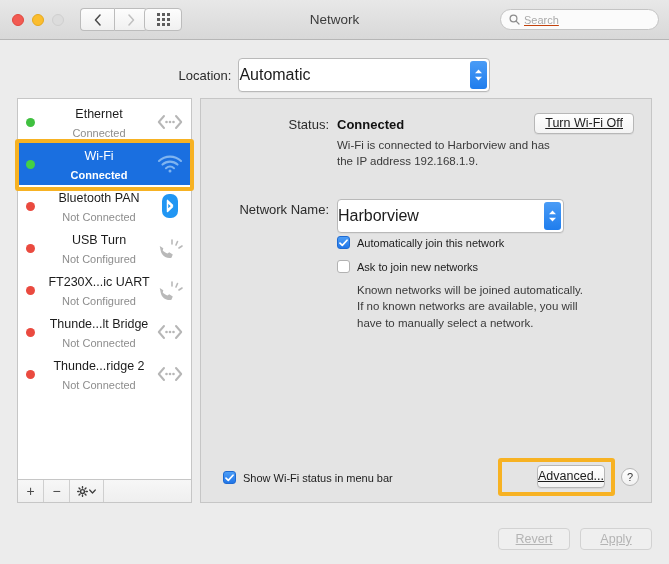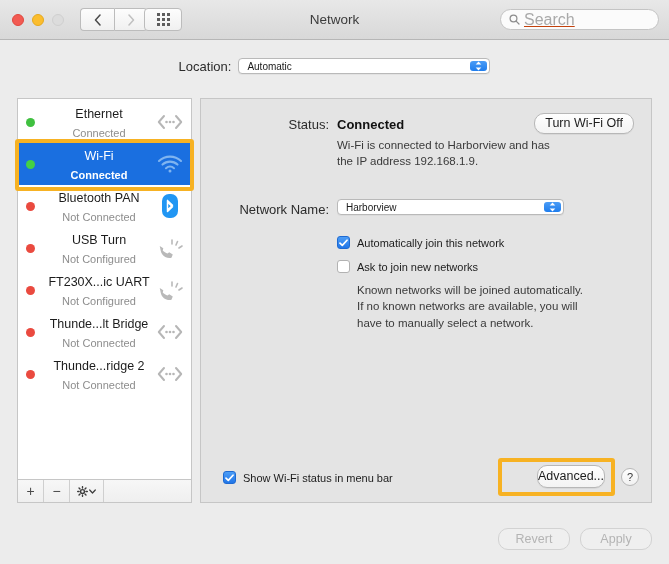--- a/index.html
+++ b/index.html
@@ -118,21 +118,21 @@
     align-items: center;
     box-sizing: border-box;
     padding: 0 8px;
   }
   .searchfield svg { flex: none; margin-right: 4px; }
   .searchfield input {
     border: none;
     outline: none;
     background: transparent;
     font-family: "Liberation Sans", sans-serif;
-    font-size: 16px;
+    font-size: 11px;
     color: #c2410c;
     width: 100%;
     padding: 0;
     text-decoration: underline;
   }
   .searchfield input::placeholder { color: #a9a9a9; }
 
   
   .location-row {
     position: absolute;
@@ -143,30 +143,30 @@
     align-items: center;
     justify-content: center;
   }
   .location-label {
     font-size: 13px;
     color: #2b2b2b;
     margin-right: 7px;
   }
   .popup {
     position: relative;
-    height: 16px;
+    height: 34px;
     background: #ffffff;
     border: 1px solid #b9b9b9;
     border-radius: 4px;
     box-sizing: border-box;
     display: flex;
     align-items: center;
-    font-size: 10px;
+    font-size: 16px;
     color: #1b1b1b;
-    padding-left: 8px;
+    padding-left: 0;
     box-shadow: 0 1px 0 rgba(0,0,0,0.04);
   }
   .popup.location { width: 252px; }
   .stepper {
     position: absolute;
     right: 2px;
     top: 2px;
     bottom: 2px;
     width: 17px;
     background: linear-gradient(to bottom, #4a9cf6, #1f7ded);
@@ -298,30 +298,31 @@
   .status-row { left: 0; top: 18px; width: 100%; }
   .status-row .field-label { width: 128px; margin-right: 8px; }
   .status-value {
     font-size: 13px;
     font-weight: bold;
     color: #111;
   }
   .btn {
     background: linear-gradient(to bottom, #fefefe, #f3f3f3);
     border: 1px solid #b7b7b7;
-    border-radius: 10px;
+    border-radius: 4px;
     font-family: "Liberation Sans", sans-serif;
     font-size: 12.5px;
     color: #1c1c1c;
     padding: 0 10px;
     height: 21px;
     line-height: 19px;
     box-sizing: border-box;
     box-shadow: 0 1px 0 rgba(0,0,0,0.05);
     white-space: nowrap;
+    text-decoration: underline;
   }
   .btn.disabled { color: #b4b4b4; background: #efefef; border-color: #d2d2d2; box-shadow: none; }
   .turn-wifi {
     position: absolute;
     right: 17px;
     top: 14px;
   }
   .status-desc {
     position: absolute;
     left: 136px;

